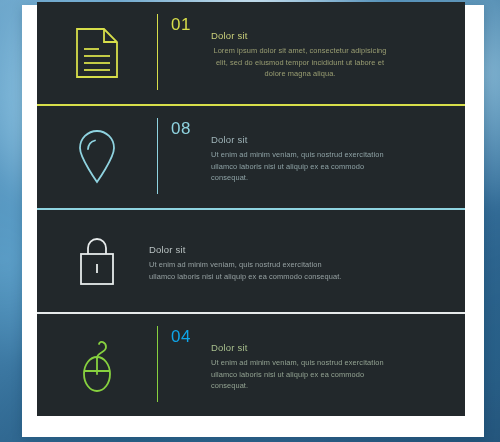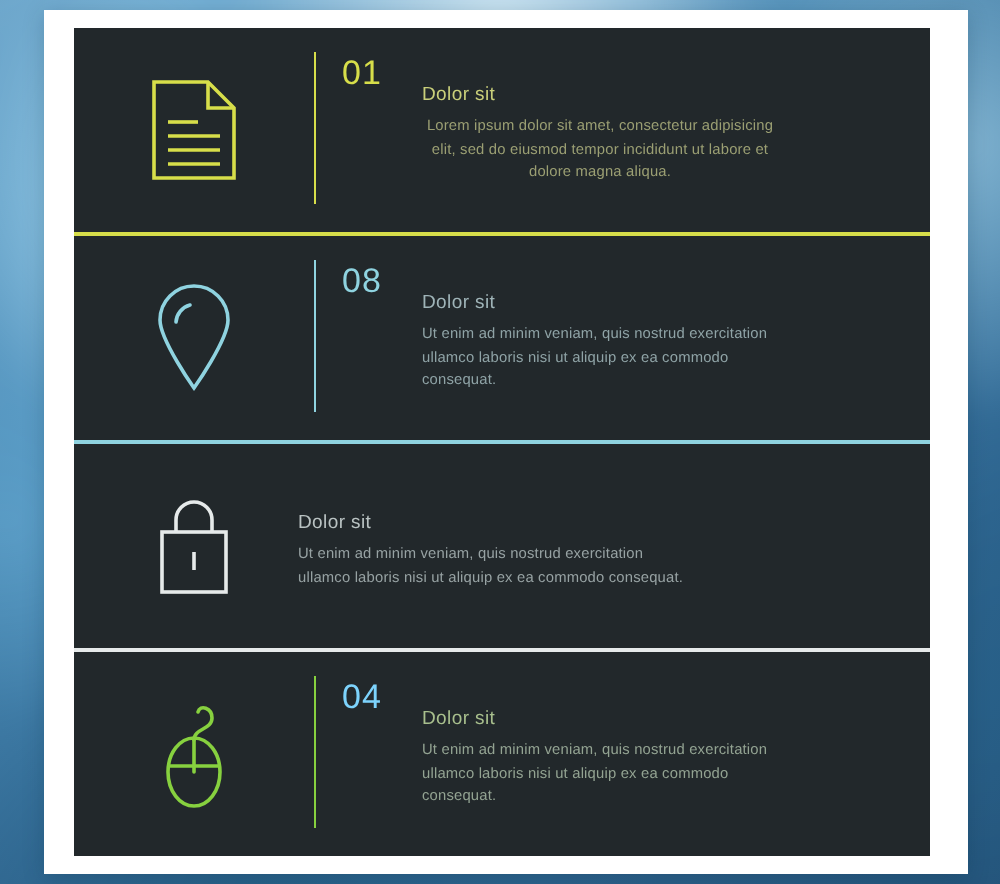--- a/index.html
+++ b/index.html
@@ -50,21 +50,21 @@
     width: 462px;
     height: 432px;
     background: #ffffff;
     box-shadow: 0 2px 10px rgba(10,40,66,0.22);
   }
 
   
   .panel {
     position: absolute;
     left: 37px;
-    top: 14px;
+    top: 2px;
     width: 428px;
     height: 414px;
     background: #22282b;
     display: flex;
     flex-direction: column;
   }
 
   .row {
     position: relative;
     flex: 1 1 0;
@@ -212,21 +212,21 @@
       <div class="icon-cell">
         <svg width="44" height="56" viewBox="0 0 44 56" fill="none" stroke="#87d13f" stroke-width="1.8" stroke-linecap="round">
           <path d="M22 21 C22 15 31 16 31 10 C31 5 25 3 24 7"></path>
           <ellipse cx="22" cy="37" rx="13" ry="17"></ellipse>
           <line x1="22" y1="21" x2="22" y2="37"></line>
           <line x1="10" y1="34" x2="34" y2="34"></line>
         </svg>
       </div>
       <div class="num-cell">
         <div class="vrule" style="background: rgb(135, 209, 63);"></div>
-        <span class="num" style="color: #7dd3fc;">04</span>
+        <span class="num" style="color: #0ea5e9;">04</span>
       </div>
       <div class="txt-cell">
         <p class="txt-title" style="color: rgb(168, 191, 141);">Dolor sit</p>
         <p class="txt-body w-narrow" style="color: rgb(147, 163, 146);">Ut enim ad minim veniam, quis nostrud exercitation ullamco laboris nisi ut aliquip ex ea commodo consequat.</p>
       </div>
     </div>
 
   </div>
 </div>
 

